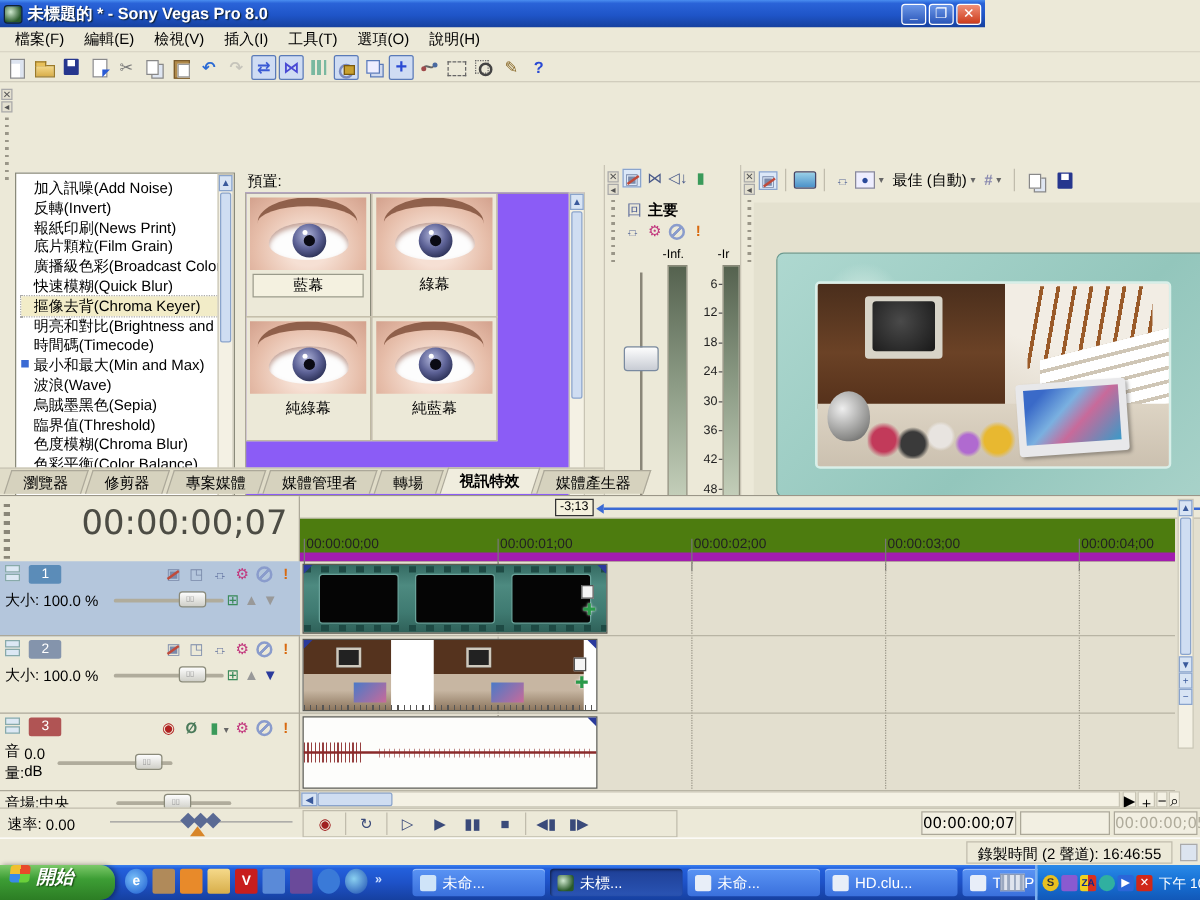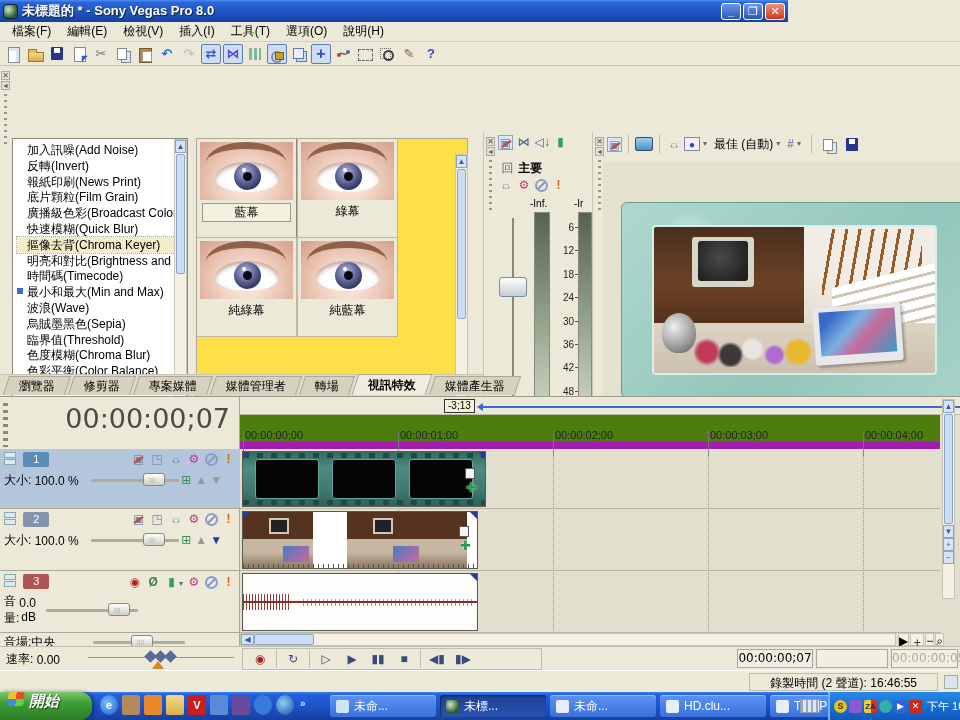--- a/index.html
+++ b/index.html
@@ -60,21 +60,21 @@
 #fxlist div.bullet::before{content:"";position:absolute;left:0;top:4px;width:6px;height:6px;background:#3a6ad4}
 #fxlist div.highlight{background:#f2ecc8;outline:1px dotted #aaa;width:160px}
 .vscroll{position:absolute;width:13px;background:#f4f1e4;border:1px solid #c8c4b4}
 .vscroll .sb{height:13px;background:#d8e4f4;border:1px solid #8aa4cc;color:#3a5a9c;font-size:8px;text-align:center;line-height:12px}
 .vscroll .th{background:#cfddf2;border:1px solid #8aa4cc;border-radius:2px}
 .hscroll{position:absolute;height:13px;background:#f4f1e4;border:1px solid #c8c4b4;display:flex}
 .hscroll .sb{width:13px;height:11px;background:#d8e4f4;border:1px solid #8aa4cc;color:#3a5a9c;font-size:8px;text-align:center;line-height:10px}
 .hscroll .th{width:60px;height:11px;background:#cfddf2;border:1px solid #8aa4cc;border-radius:2px}
 
 #presetlbl{position:absolute;left:198px;top:71px;font-weight:normal}
-#pgrid{position:absolute;left:196px;top:72px;width:272px;height:281px;border:1px solid #aca899;background:#fde047;overflow:hidden;display:grid;grid-template-columns:101px 101px;align-content:start}
+#pgrid{position:absolute;left:196px;top:88px;width:272px;height:281px;border:1px solid #aca899;background:#8b5cf6;overflow:hidden;display:grid;grid-template-columns:101px 101px;align-content:start}
 .pcell{width:101px;height:100px;border:1px solid #beb8a2;margin:-1px 0 0 -1px;padding:3px;background:#ece9d8}
 .pcell .plabel{display:block;text-align:center;margin-top:3px;font-size:12px}
 .pcell.selected{border:1px solid #8a8a7a}
 .pcell.selected .plabel{border:1px solid #9a9a8a;background:#f4f1e0;margin:3px 2px 0 2px}
 .eye{position:relative;width:93px;height:58px;background:radial-gradient(ellipse at 50% 70%,#f6e0d4 25%,#e6bda9 65%,#d3a18d);overflow:hidden}
 .eye::before{content:"";position:absolute;left:6px;top:0px;width:80px;height:34px;border-top:7px solid rgba(122,74,52,.8);border-radius:50%}
 .eyeball{position:absolute;left:15px;top:20px;width:64px;height:30px;background:#fdfdfd;border-radius:50%/60% 60% 45% 45%;box-shadow:inset 0 3px 4px rgba(150,90,70,.55)}
 .iris{position:absolute;left:19px;top:1px;width:27px;height:27px;border-radius:50%;background:radial-gradient(circle at 42% 35%,#a3a8cf 8%,#5d6296 45%,#30355c 75%,#1b1f3a)}
 .iris::before{content:"";position:absolute;left:9px;top:9px;width:9px;height:9px;border-radius:50%;background:#0a0a14}
 .iris::after{content:"";position:absolute;left:8px;top:5px;width:4px;height:4px;border-radius:50%;background:#fff}
@@ -163,21 +163,21 @@
 .tpb{width:26px;height:18px;text-align:center;line-height:18px;font-size:12px;color:#3a4a7a}
 .tpb.rec{color:#a02020}
 #ratewrap{position:absolute;left:6px;top:4px;font-size:12px;display:flex;align-items:center}
 #rateline{position:absolute;left:88px;top:10px;width:146px;height:1px;background:#999}
 .dia{position:absolute;top:5px;width:9px;height:9px;background:#5a6a94;transform:rotate(45deg)}
 #ratetri{position:absolute;left:152px;top:14px;width:0;height:0;border-left:6px solid transparent;border-right:6px solid transparent;border-bottom:8px solid #d8862a}
 .tcbox{position:absolute;top:2px;height:19px;border:1px solid #aca899;background:#f2efe2;font-size:12px;text-align:center;line-height:17px;font-family:"DejaVu Sans",sans-serif}
 .tcbox.dim{color:#b0ac9c}
 
 #statusbar{position:absolute;left:0;top:670px;width:960px;height:22px;background:#ece9d8;border-top:1px solid #fff}
-#rectime{position:absolute;right:22px;top:2px;height:18px;border:1px solid #c0bcac;padding:1px 20px;font-size:12px}
+#rectime{position:absolute;right:22px;top:2px;height:18px;border:1px solid #c0bcac;padding:1px 8px;font-size:12px}
 #sbicon{position:absolute;right:2px;top:4px;width:14px;height:14px;border:1px solid #aaa;background:#dce4f0}
 #taskbar{position:absolute;left:0;top:692px;width:960px;height:28px;background:linear-gradient(180deg,#3a80f0 0%,#2360dc 10%,#1e52c8 50%,#1640a0 100%)}
 #startbtn{position:absolute;left:0;top:0;height:28px;width:92px;border-radius:0 12px 12px 0;background:linear-gradient(180deg,#7cc96a 0%,#3d9e35 40%,#2c7d24 100%);color:#fff;font-weight:bold;font-style:italic;font-size:15px;display:flex;align-items:flex-start;padding-left:8px;text-shadow:1px 1px 1px #1a4a12;box-shadow:2px 0 4px rgba(0,0,0,.4)}
 .winflag{width:16px;height:14px;margin-right:5px;background:conic-gradient(#e84a2a 0 25%,#6ad03a 25% 50%,#3a8ae8 50% 75%,#f0c030 75%);border-radius:3px;transform:skewX(-6deg)}
 #quicklaunch{position:absolute;left:100px;top:3px;display:flex;gap:4px}
 .qli{width:18px;height:20px;border-radius:2px;font-size:11px;color:#fff;text-align:center;line-height:20px;font-weight:bold}
 .q-ie{background:radial-gradient(circle at 40% 40%,#7ac0f8,#1a5ad0);border-radius:50%}
 .q-mail{background:#b08a5a}
 .q-veg{background:#e88a2a}
 .q-fold{background:linear-gradient(#f5d98a,#d8ae4a);color:#7a5a10}
@@ -537,21 +537,21 @@
     <span class="ticon-row">
       <span class="mi rec"></span>
       <span class="mi phase"></span>
       <span class="mi plugv"></span><span class="caret">▾</span>
       <span class="mi gear"></span>
       <span class="mi slash"></span>
       <span class="mi bang"></span>
     </span>
     <div class="trow2" style="margin-top:4px">
       <span>音量:</span>
-      <span style="width:52px;text-align:right;display:inline-block">0.0 dB</span>
+      <span style="width:52px;text-align:left;display:inline-block">0.0 dB</span>
       <span class="slider" style="width:92px;margin-left:10px">
           <span class="knob" style="left:62px"></span>
         </span>
     </div>
     <div class="trow2" style="margin-top:7px">
       <span>音場:</span>
       <span style="width:52px;text-align:left;display:inline-block">中央</span>
       <span class="slider" style="width:92px;margin-left:10px">
           <span class="knob" style="left:38px"></span>
         </span>

